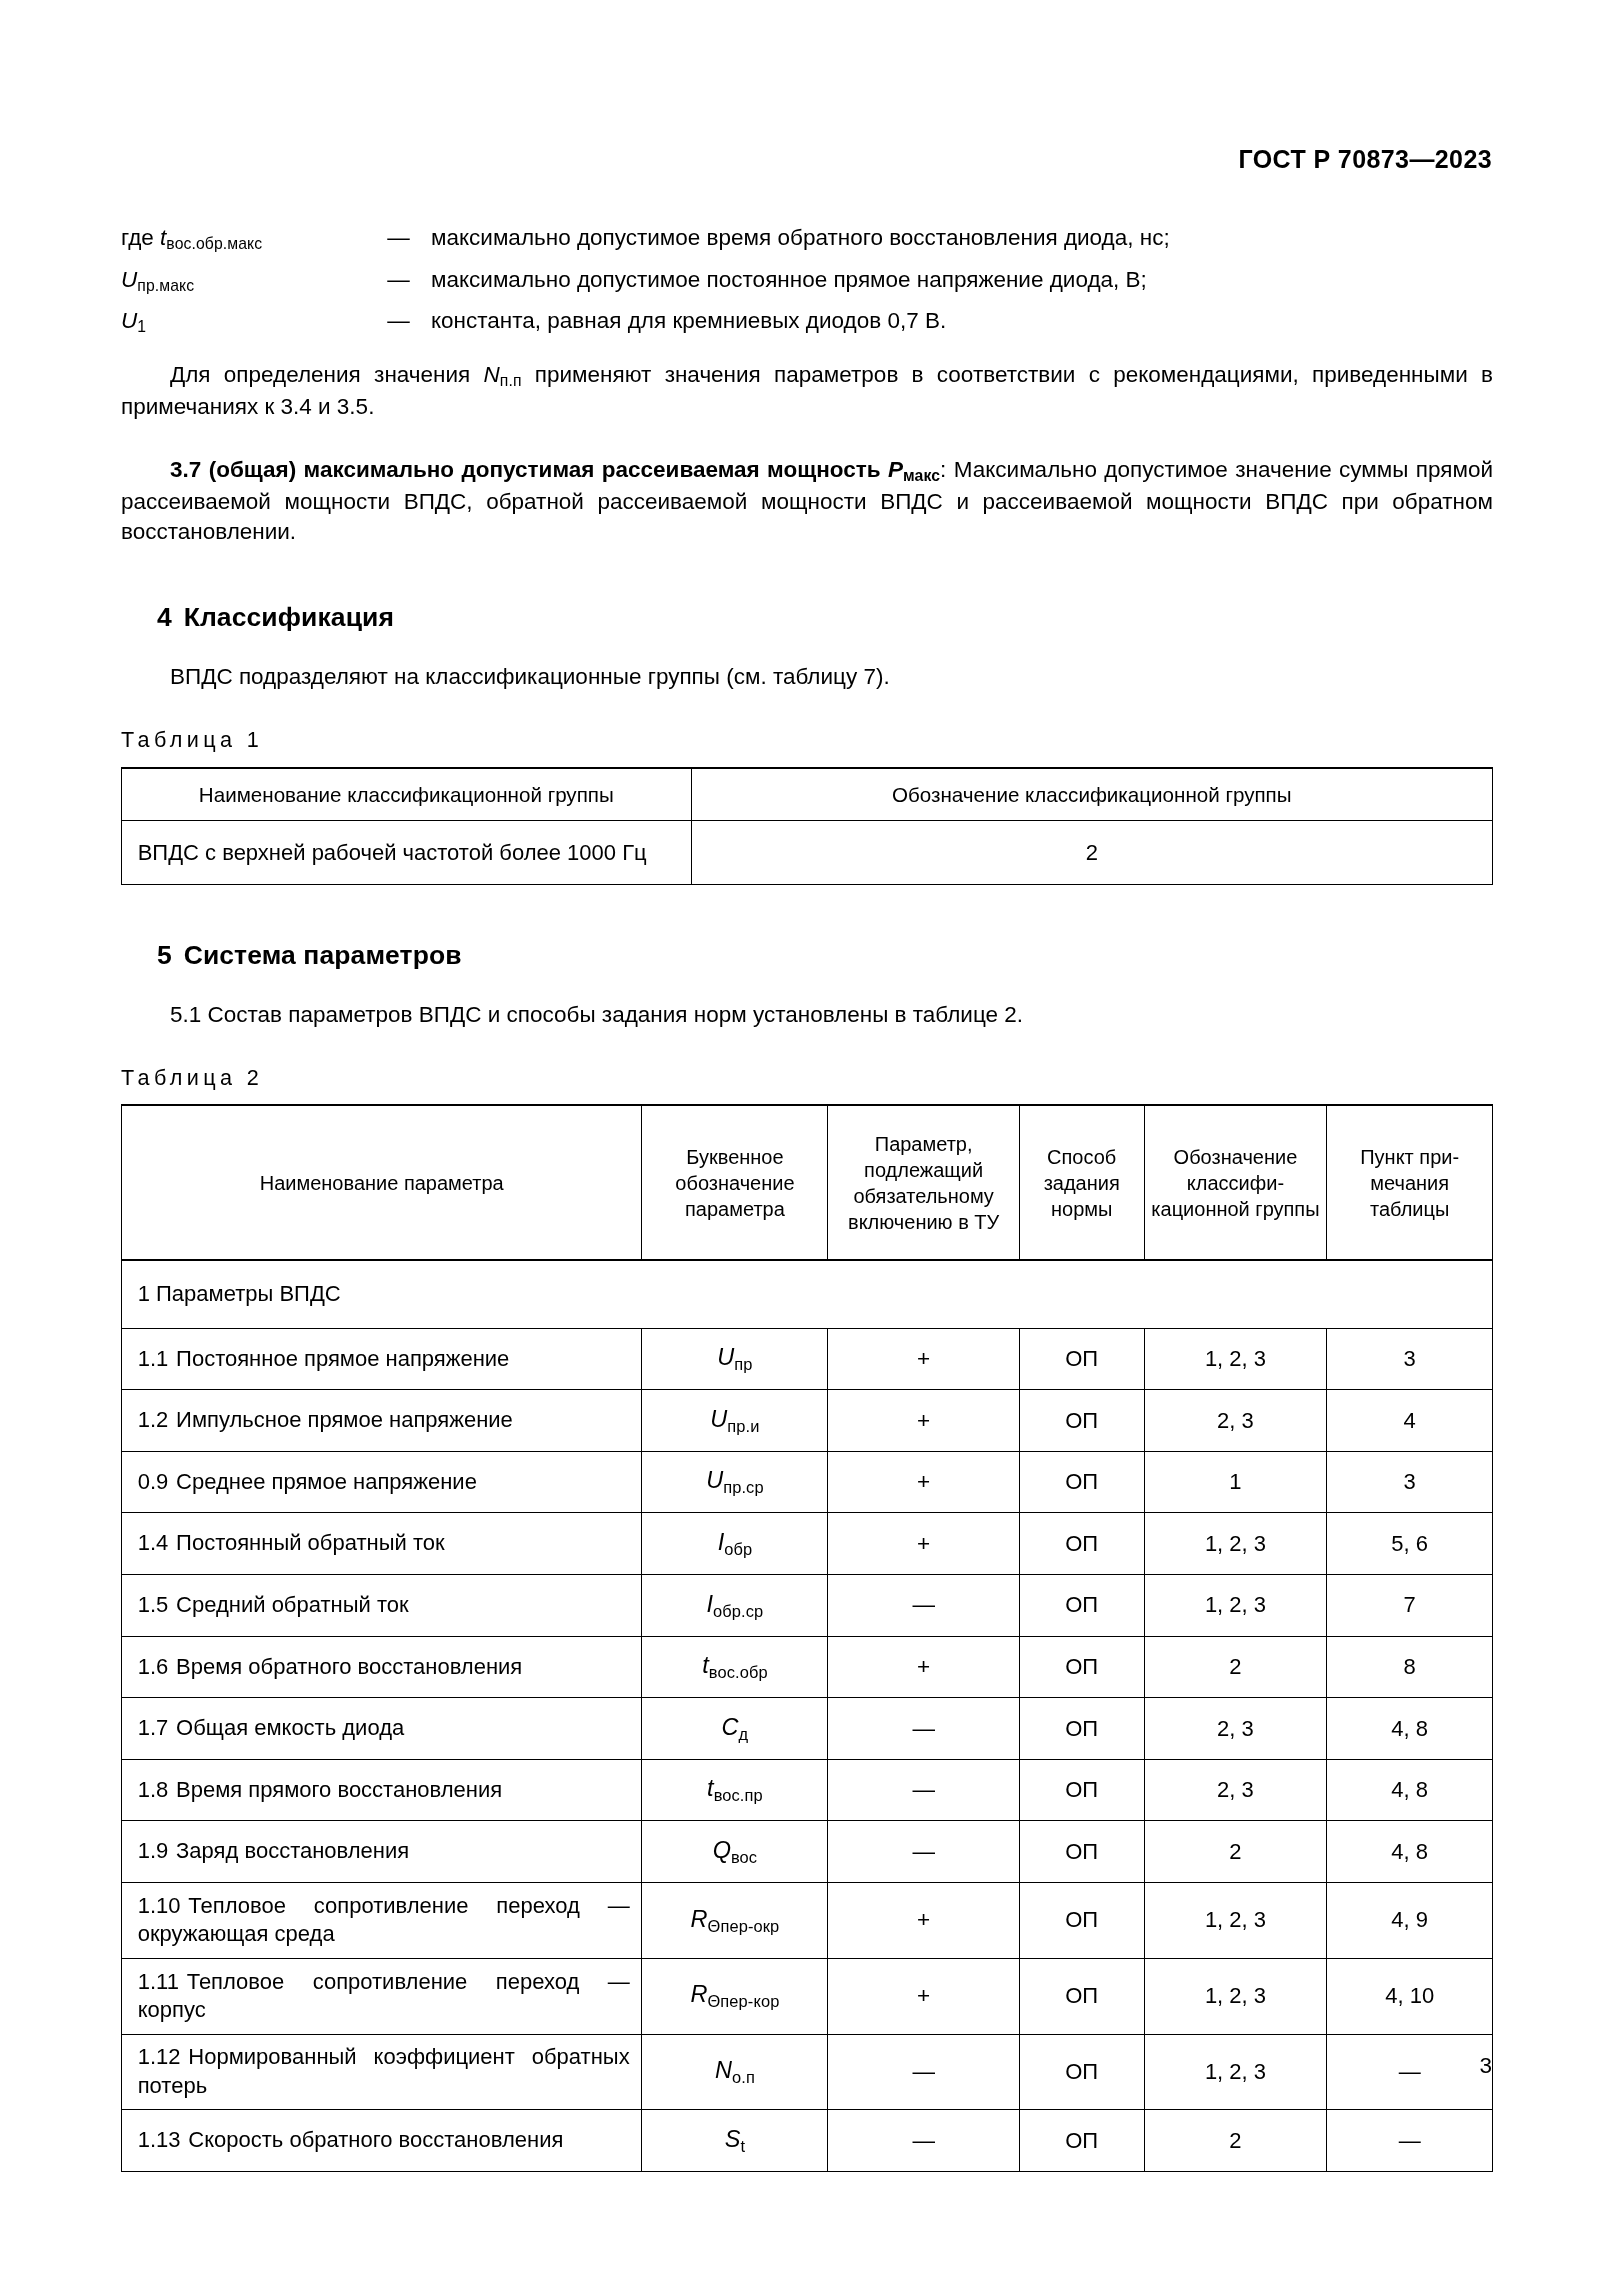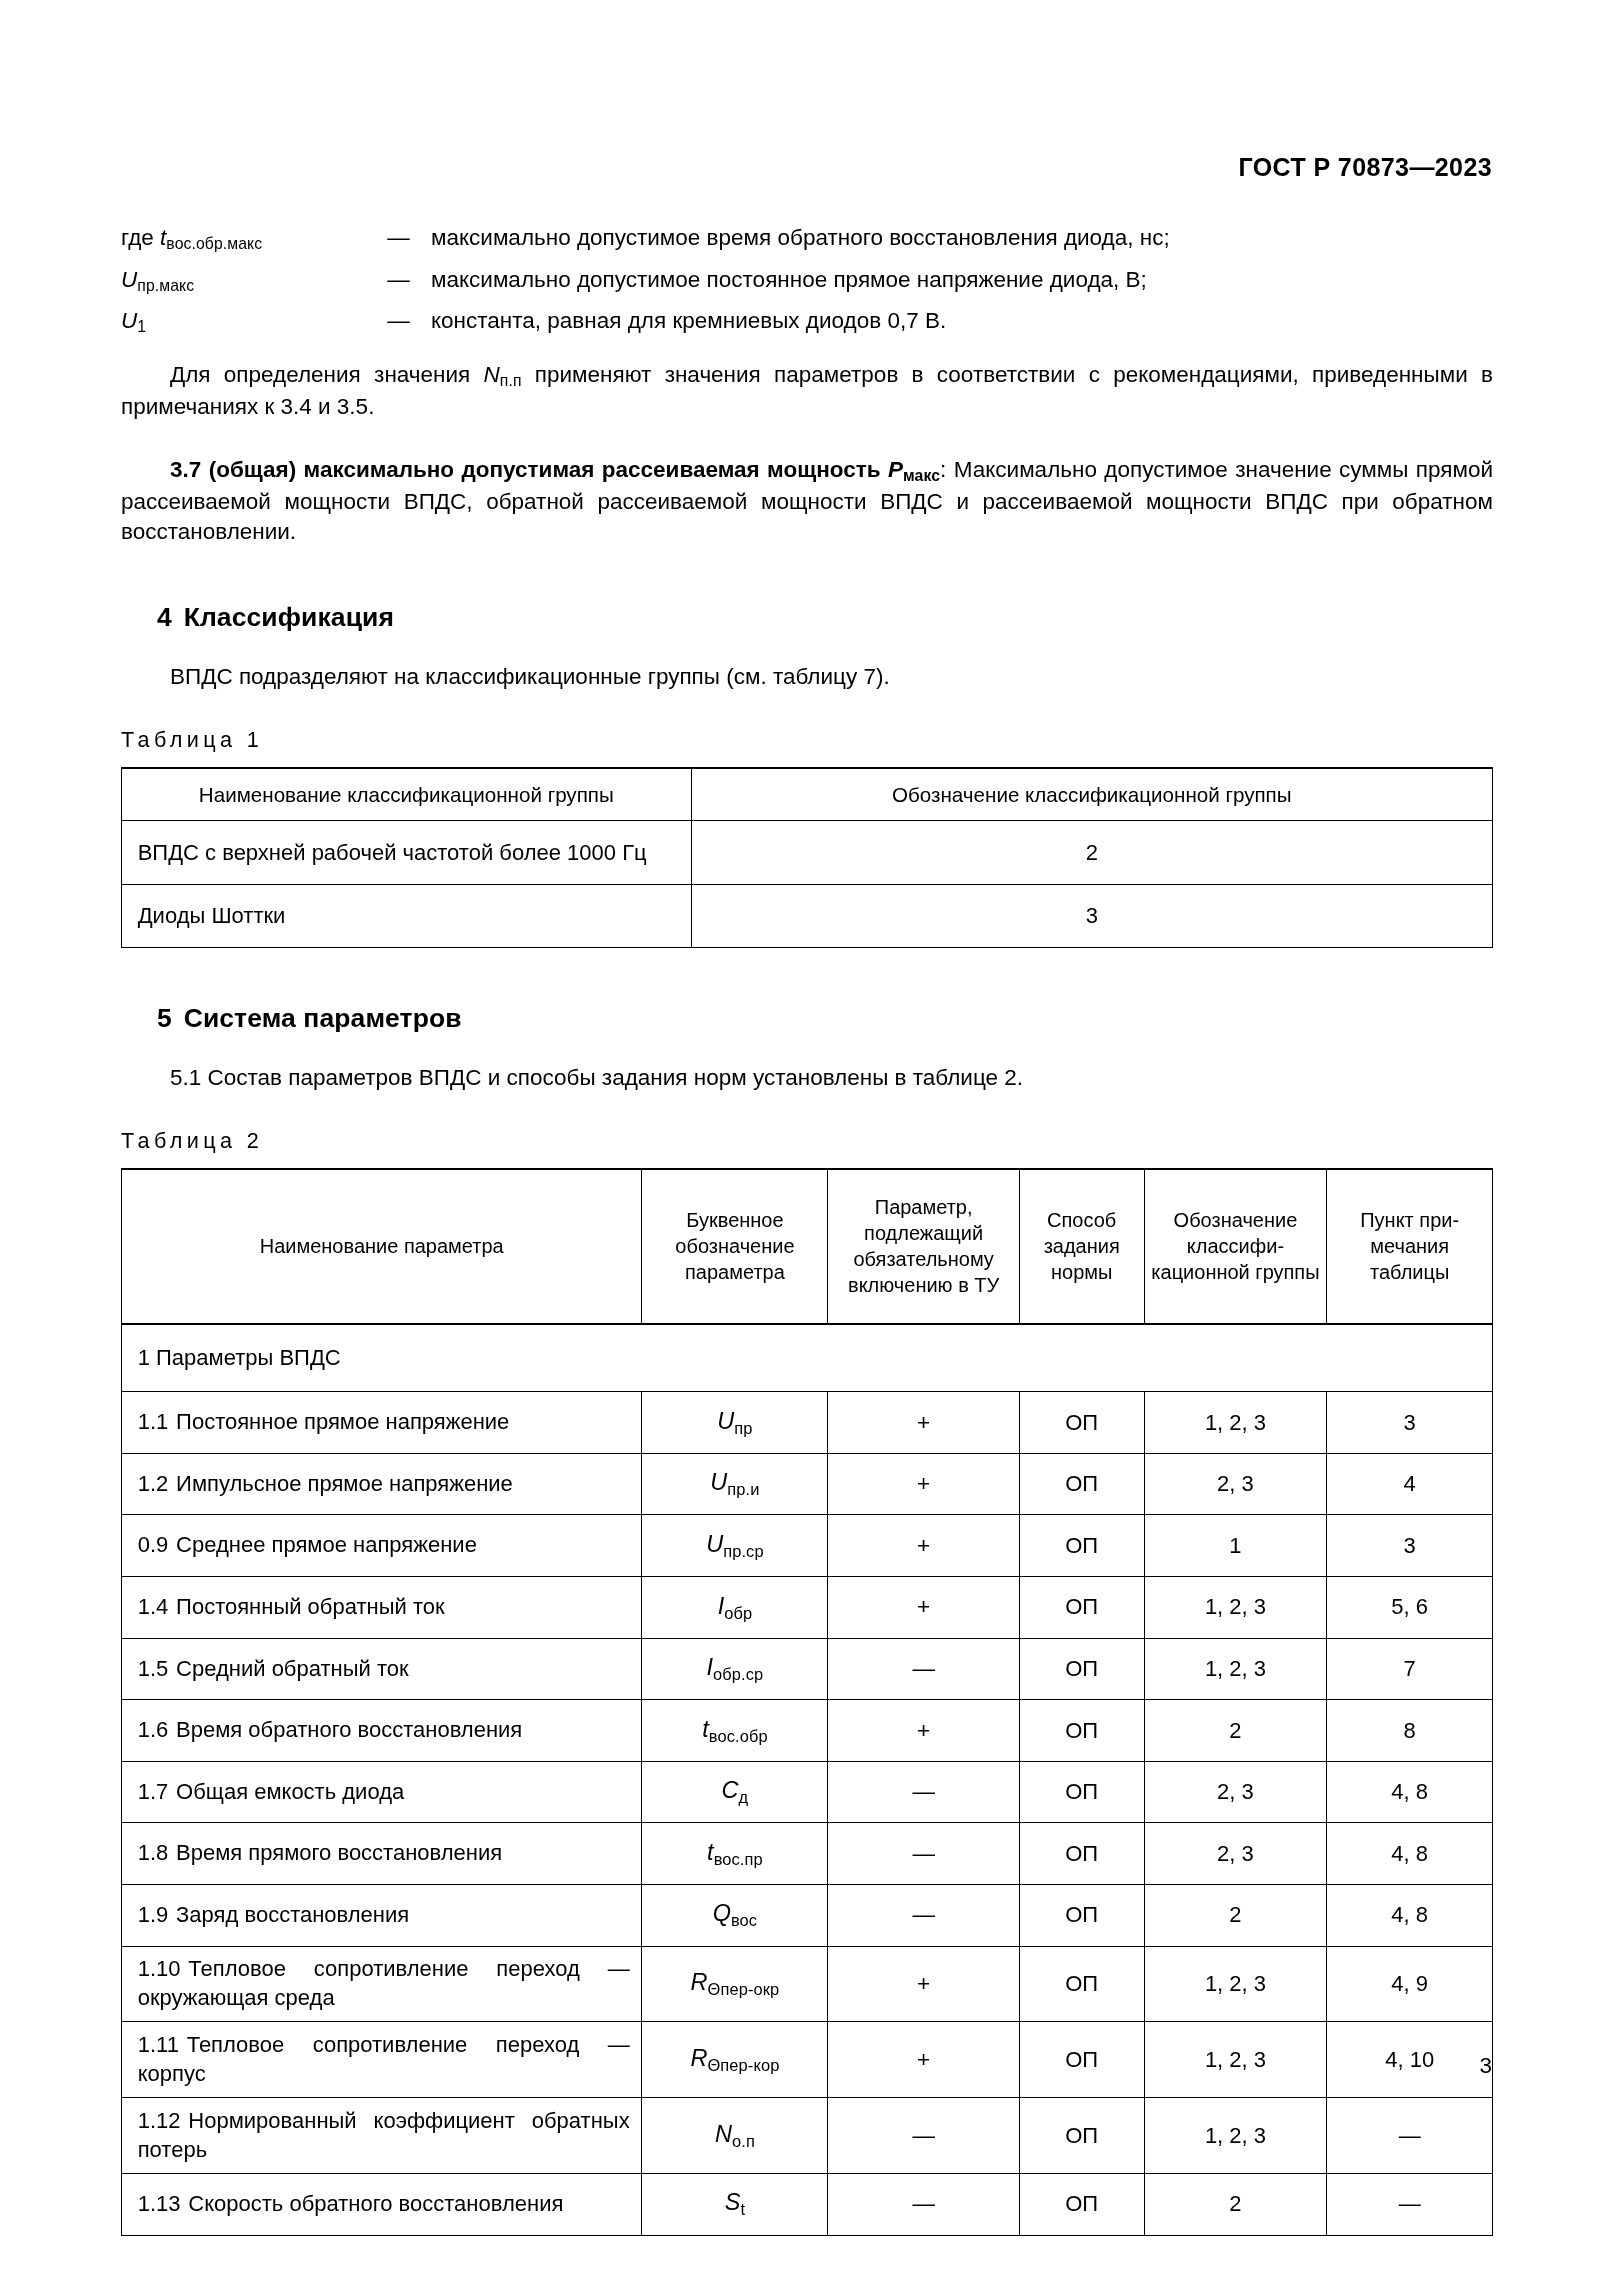--- a/index.html
+++ b/index.html
@@ -19,21 +19,21 @@
     position: absolute;
     left: 0; top: 0;
     width: 1621px;
     height: 2293px;
     box-sizing: border-box;
     padding: 0;
   }
   
   .doc-header {
     position: absolute;
-    top: 153px;
+    top: 145px;
     right: 129px;
     font-size: 25px;
     font-weight: bold;
     letter-spacing: 0.4px;
     white-space: nowrap;
   }
   
   .content {
     position: absolute;
     left: 121px;
@@ -227,24 +227,20 @@
       <thead>
         <tr class="hdr">
           <td class="c-name" style="text-align:center;width:549px">Наименование классификационной группы</td>
           <td class="c-code">Обозначение классификационной группы</td>
         </tr>
       </thead>
       <tbody id="table1-body">
           <tr class="body">
             <td class="c-name">ВПДС с верхней рабочей частотой более 1000 Гц</td>
             <td class="c-code">2</td>
-          </tr>
-          <tr class="body">
-            <td class="c-name">Диоды Шоттки</td>
-            <td class="c-code">3</td>
           </tr>
         </tbody>
     </table>
 
     <h2 class="section">
       <span class="num">5</span><span>Система параметров</span>
     </h2>
     <p class="section-para">5.1  Состав параметров ВПДС и способы задания норм установлены в таблице 2.</p>
 
     <div class="table-caption">Таблица 2</div>

